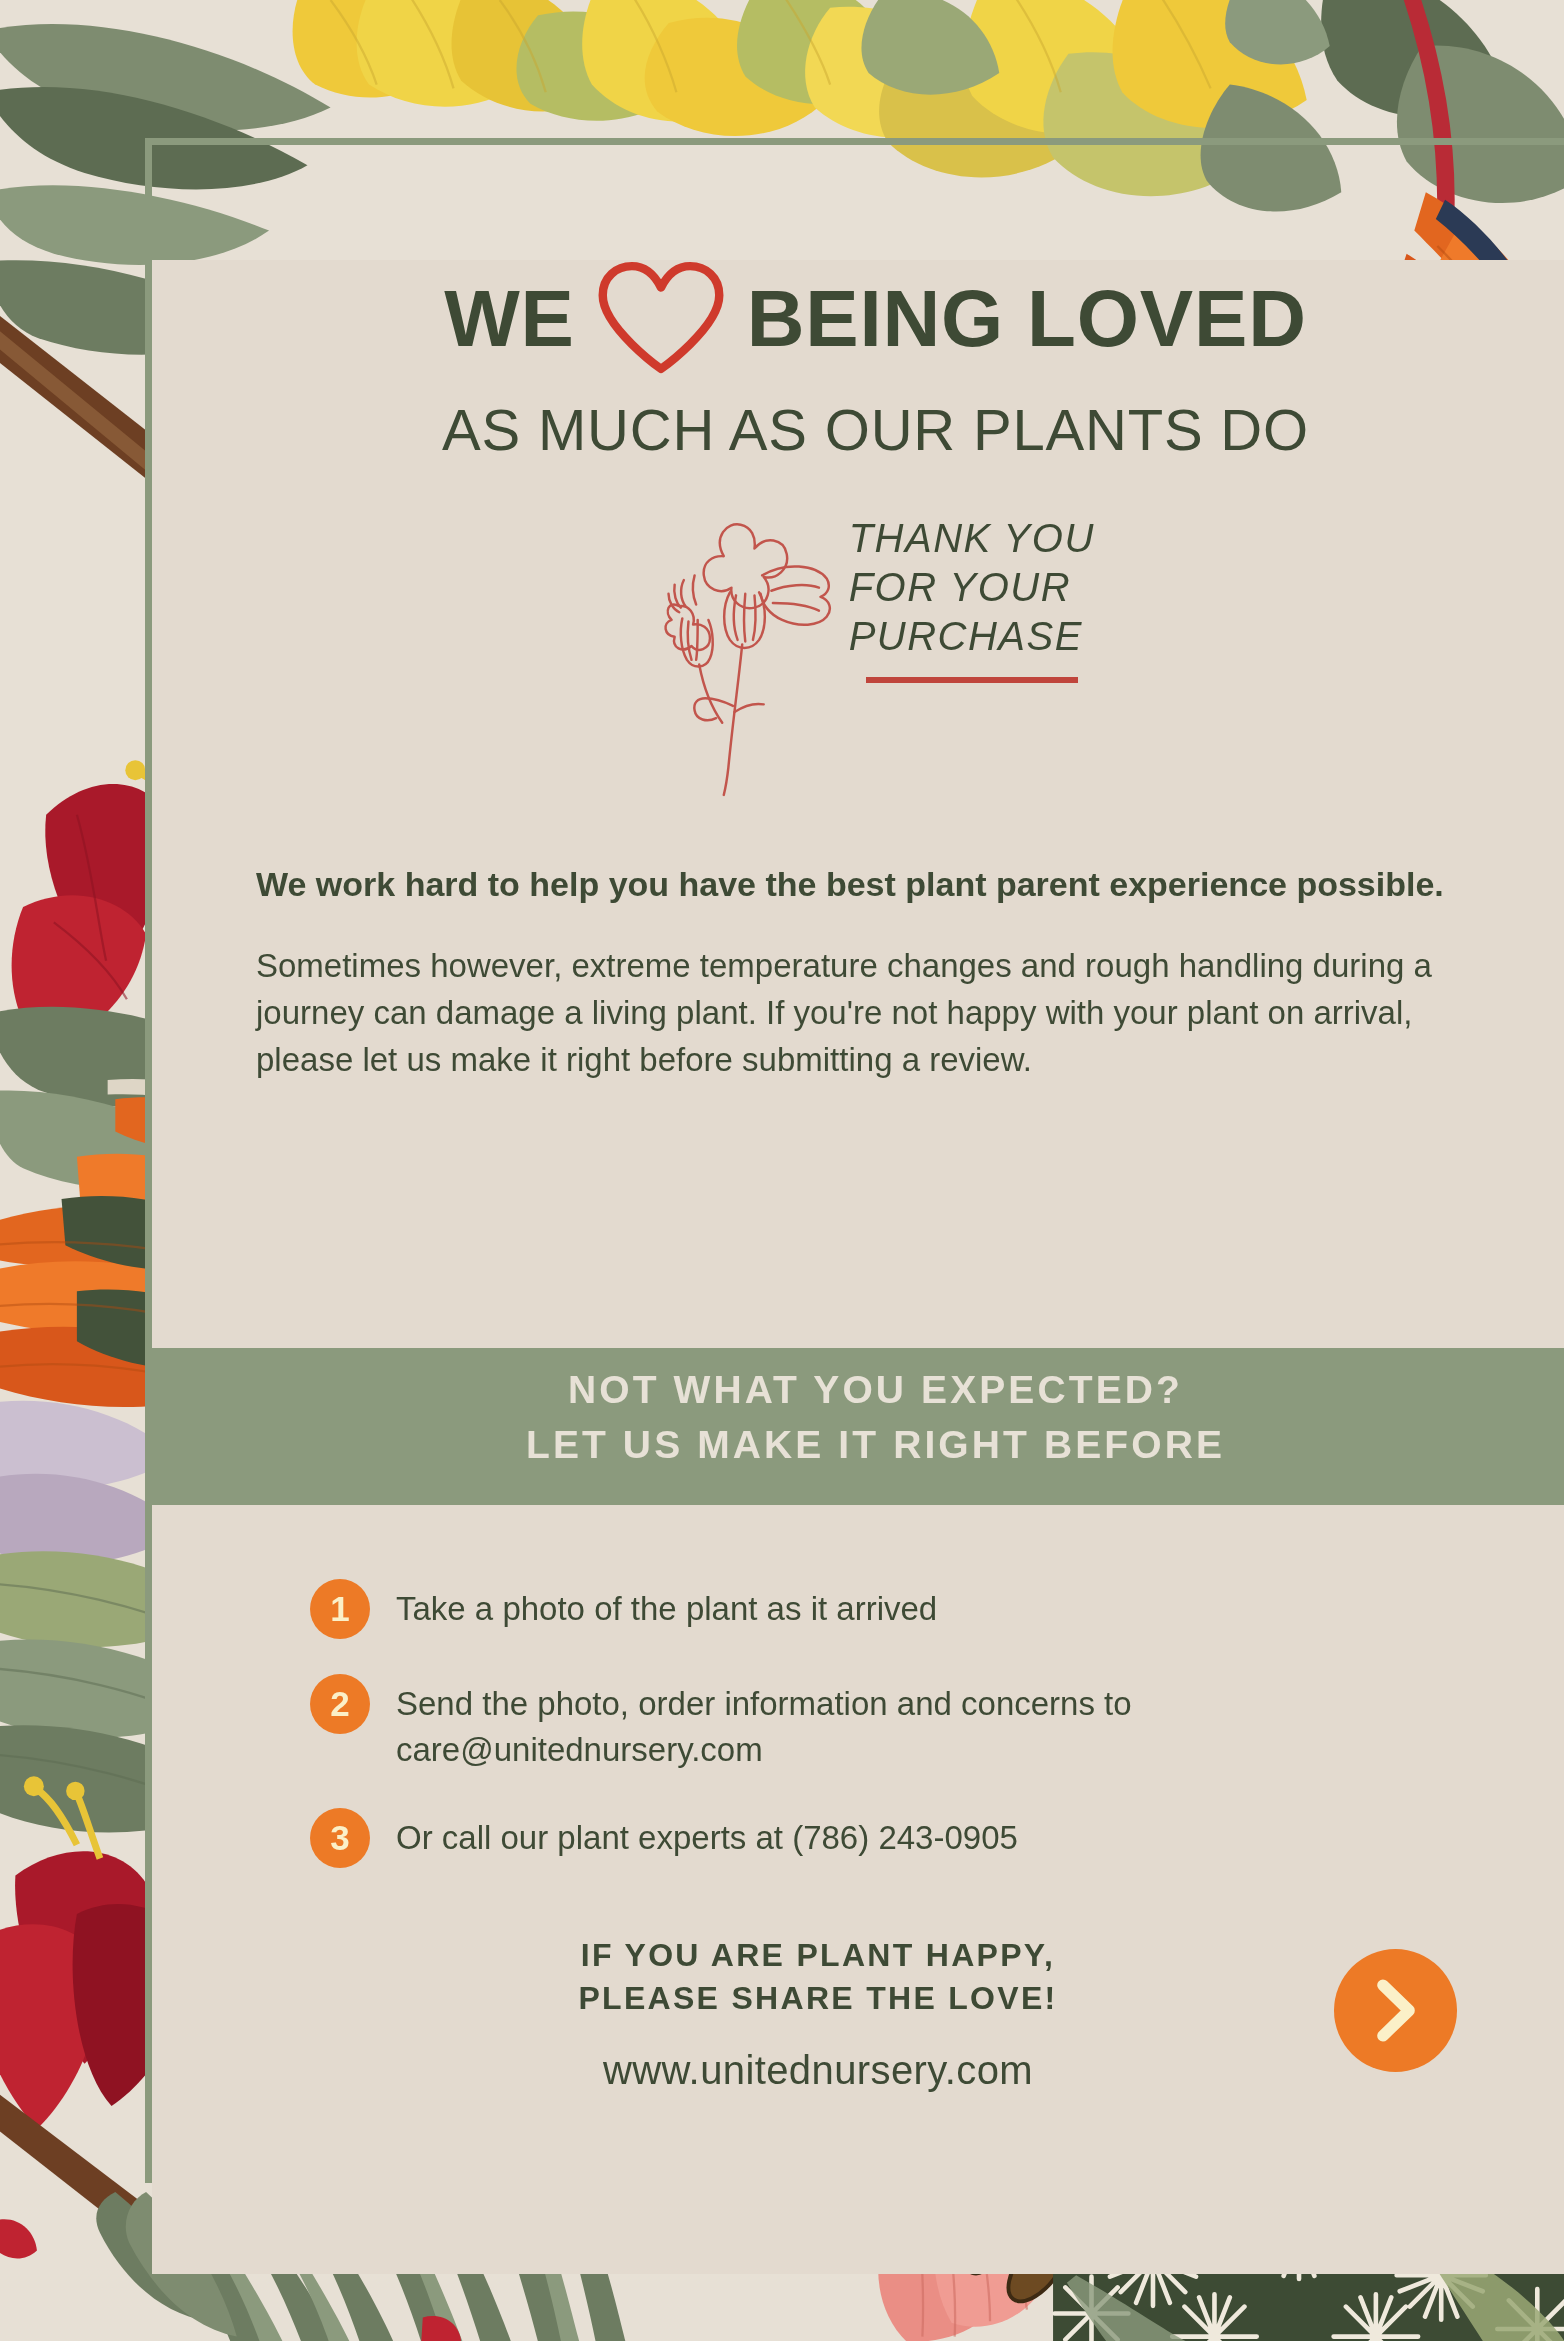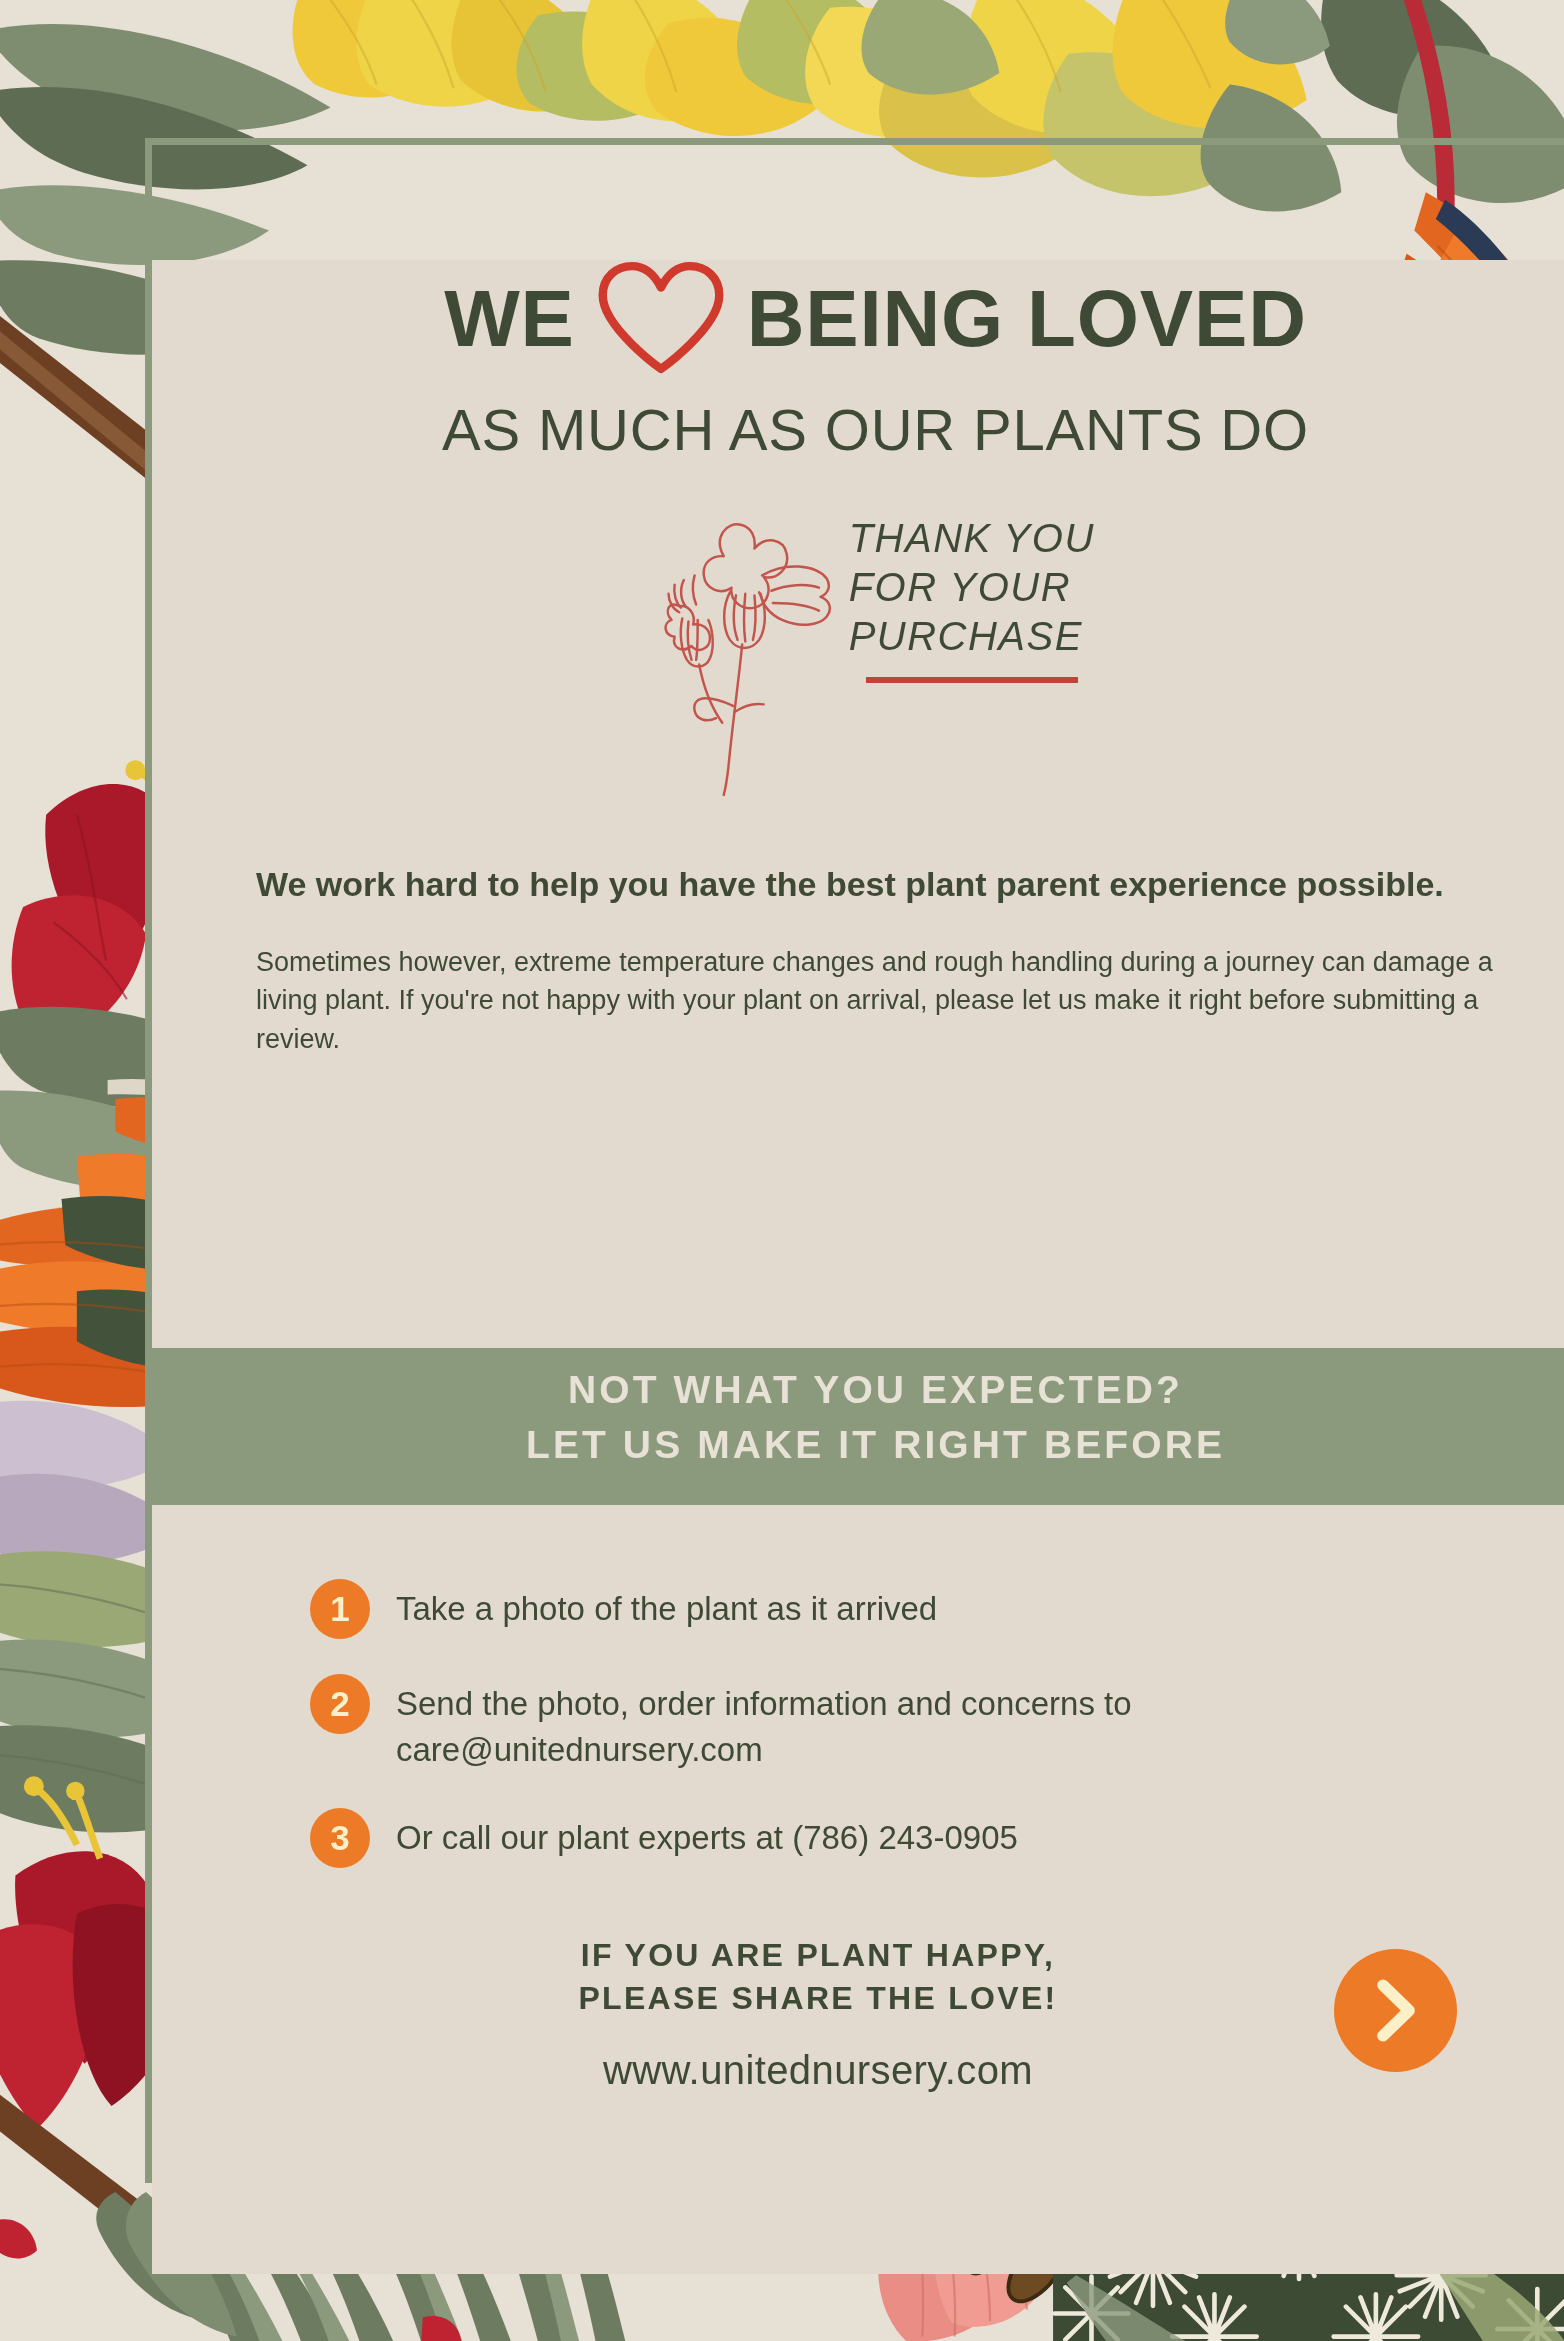--- a/index.html
+++ b/index.html
@@ -78,21 +78,21 @@
     margin:17px auto 0 auto;
   }
 
   
   .body-copy{padding:0 104px;margin-top:60px;}
   .body-bold{
     font-size:34px;font-weight:700;color:#3e4a35;line-height:1.38;
     margin:0 0 35px 0;
   }
   .body-para{
-    font-size:27px;font-weight:400;color:#3e4a35;line-height:1.42;margin:0;
+    font-size:33px;font-weight:400;color:#3e4a35;line-height:1.42;margin:0;
   }
 
   
   .banner{
     background:#8b9a7d;
     padding:14px 0 32px 0;
     text-align:center;
   }
   .banner-line{
     color:#e7e1d6;

